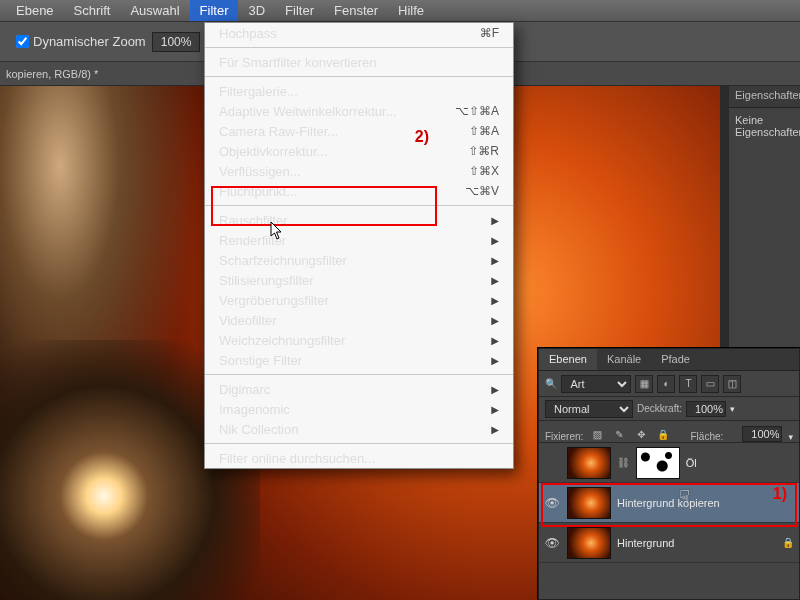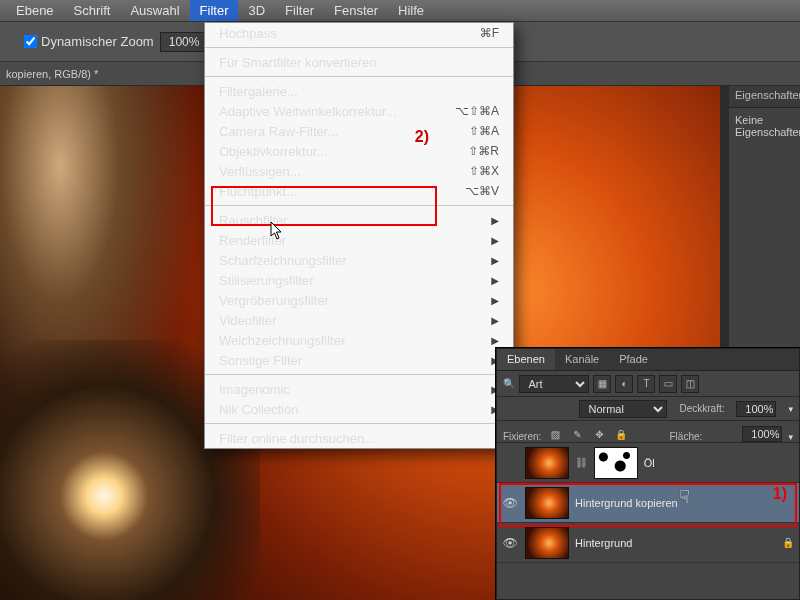--- a/index.html
+++ b/index.html
@@ -1,20 +1,20 @@
 <!DOCTYPE html>
 <html><head>
 <meta charset="utf-8">
 <style>
 *{margin:0;padding:0;box-sizing:border-box;font-family:"Helvetica Neue",Arial,sans-serif;font-size:13px;color:#ddd;}
 body{background:#535353;width:800px;height:600px;overflow:hidden;position:relative;}
 .menubar{height:22px;background:linear-gradient(#6f6f6f,#595959);display:flex;align-items:center;padding:0 6px;border-bottom:1px solid #333;}
 .menubar .mi{padding:3px 10px;cursor:default;color:#e0e0e0;}
 .menubar .mi.active{background:#2a65ca;color:#fff;}
-.toolbar{height:40px;background:#535353;display:flex;align-items:center;padding:0 24px;gap:6px;border-bottom:1px solid #333;}
+.toolbar{height:40px;background:#535353;display:flex;align-items:center;padding:0 16px;gap:6px;border-bottom:1px solid #333;}
 .toolbar .check{display:flex;align-items:center;gap:4px;font-size:12px;}
 .toolbar .check input{margin:0;}
 .toolbar .zoombox{background:#3f3f3f;border:1px solid #222;padding:2px 8px;color:#ddd;font-size:12px;}
 .tabstrip{height:24px;background:#4a4a4a;display:flex;align-items:center;padding:0 6px;border-bottom:1px solid #2a2a2a;}
 .tabstrip .tab{font-size:11px;color:#ccc;}
 .canvas-area{position:absolute;left:0;top:86px;right:0;bottom:0;background:#2b2b2b;overflow:hidden;}
 .image-surrogate{position:absolute;left:0;top:0;right:80px;bottom:0;
  background:radial-gradient(circle at 70% 40%,#ff8b2e 0%,#d74e0c 25%,#7a1f05 55%,#200802 85%),
             radial-gradient(circle at 15% 30%,#5b3820 0%,#2b160a 40%,transparent 60%);}
 .image-surrogate::before{content:"";position:absolute;left:0;top:0;width:200px;height:400px;
@@ -31,28 +31,28 @@
 .dropdown .row .lab{flex:1;}
 .dropdown .row .sc{color:#555;font-size:12px;}
 .dropdown .row.arrow::after{content:"▶";font-size:10px;color:#444;margin-left:8px;}
 .dropdown .row.highlight{background:#2a65ca;color:#fff;}
 .dropdown hr{border:none;border-top:1px solid #c9c9c9;margin:4px 0;}
 .dropdown .anno2{position:absolute;right:84px;top:105px;color:#c00;font-size:16px;font-weight:bold;pointer-events:none;}
 .dropdown .redbox{position:absolute;left:6px;top:163px;width:226px;height:40px;border:2px solid #e00;pointer-events:none;}
 .cursor{position:absolute;left:270px;top:222px;width:14px;height:18px;pointer-events:none;}
 .cursor svg{width:14px;height:18px;}
 
-.layers{position:absolute;right:0;bottom:0;width:304px;height:252px;background:#444;border:1px solid #222;box-shadow:0 0 0 1px #000;margin-top:9px;}
+.layers{position:absolute;right:0;bottom:0;width:262px;height:252px;background:#444;border:1px solid #222;box-shadow:0 0 0 1px #000;margin-top:9px;}
 .layers .ptabs{display:flex;height:22px;background:#363636;border-bottom:1px solid #222;}
 .layers .ptabs span{padding:4px 10px;font-size:11px;color:#bbb;}
 .layers .ptabs span.act{background:#444;color:#e8e8e8;}
 .layers .searchrow{display:flex;align-items:center;gap:4px;height:26px;padding:0 6px;border-bottom:1px solid #2a2a2a;}
 .layers .searchrow select{background:#333;color:#ddd;border:1px solid #222;font-size:11px;padding:1px 4px;width:70px;}
 .layers .searchrow .iconbtn{width:18px;height:18px;background:#3b3b3b;border:1px solid #222;display:flex;align-items:center;justify-content:center;font-size:10px;color:#bbb;}
-.layers .blendrow{display:flex;align-items:center;height:24px;padding:0 6px;gap:12px;border-bottom:1px solid #2a2a2a;justify-content:flex-end;}
+.layers .blendrow{display:flex;align-items:center;height:24px;padding:0 6px;gap:4px;border-bottom:1px solid #2a2a2a;}
 .layers .blendrow select{background:#333;color:#ddd;border:1px solid #222;font-size:11px;padding:1px 4px;width:88px;}
 .layers .blendrow .lbl{font-size:10px;color:#bbb;}
 .layers .blendrow input{width:40px;background:#333;border:1px solid #222;color:#ddd;font-size:11px;text-align:right;padding:1px 2px;}
 .layers .lockrow{display:flex;align-items:flex-end;height:22px;padding:0 6px;gap:6px;border-bottom:1px solid #2a2a2a;}
 .layers .lockrow .lbl{font-size:10px;color:#bbb;}
 .layers .lockrow .iconbtn{width:16px;height:16px;display:flex;align-items:center;justify-content:center;font-size:10px;color:#bbb;}
 .layers .lockrow input{width:40px;background:#333;border:1px solid #222;color:#ddd;font-size:11px;text-align:right;padding:1px 2px;margin-left:auto;}
 .layers .list{overflow:hidden;}
 .layers .layer{display:flex;align-items:center;height:40px;border-bottom:1px solid #333;padding:0 4px;gap:6px;position:relative;}
 .layers .layer.sel{background:#5b6f87;}
@@ -162,20 +162,23 @@
       <span class="lab">Videofilter</span>
     </div>
     <div class="row arrow">
       <span class="lab">Weichzeichnungsfilter</span>
     </div>
     <div class="row arrow">
       <span class="lab">Sonstige Filter</span>
     </div>
     <hr>
     <div class="row arrow">
+      <span class="lab">Digimarc</span>
+    </div>
+    <div class="row arrow">
       <span class="lab">Imagenomic</span>
     </div>
     <div class="row arrow">
       <span class="lab">Nik Collection</span>
     </div>
     <hr>
     <div class="row">
       <span class="lab">Filter online durchsuchen...</span>
     </div>
   </div>

